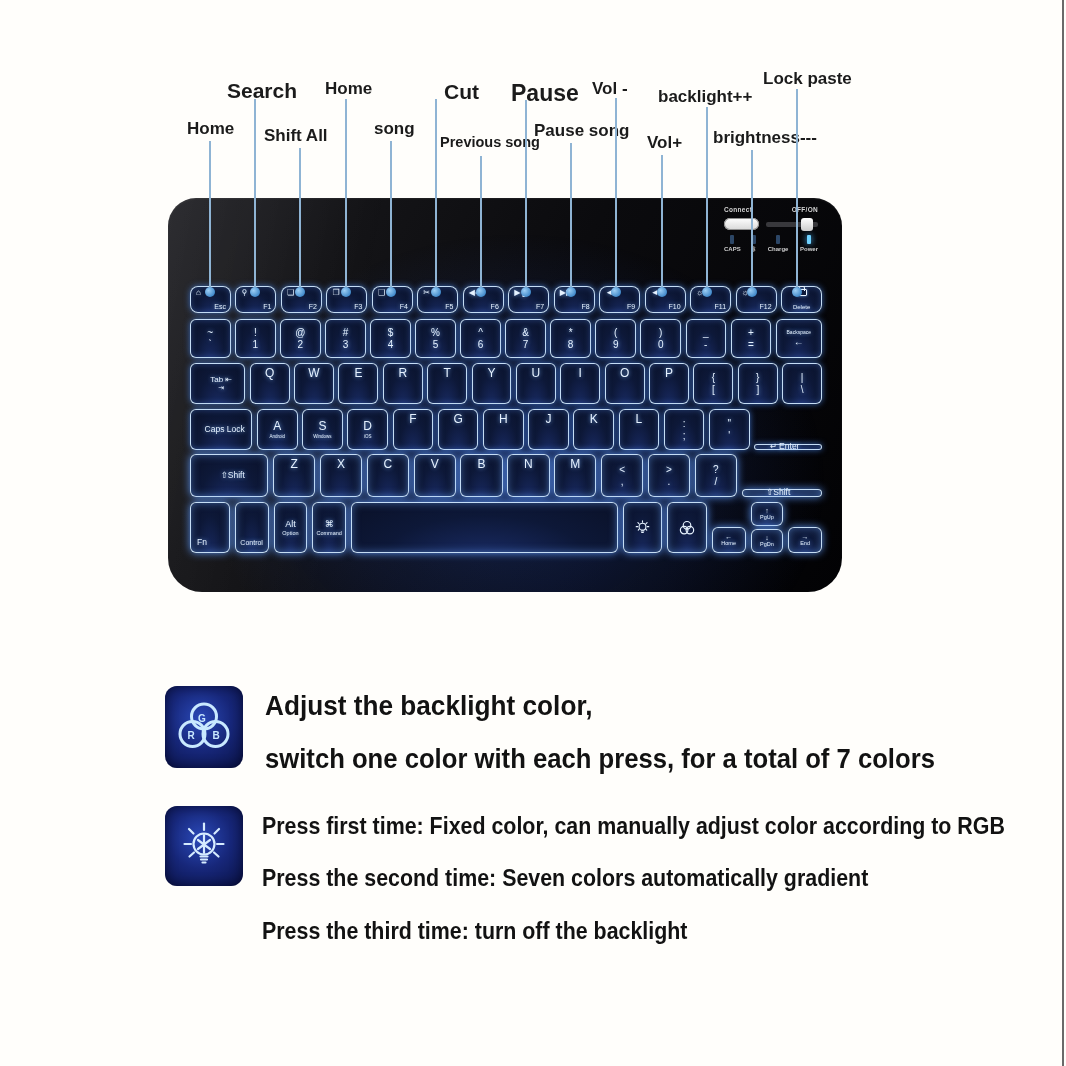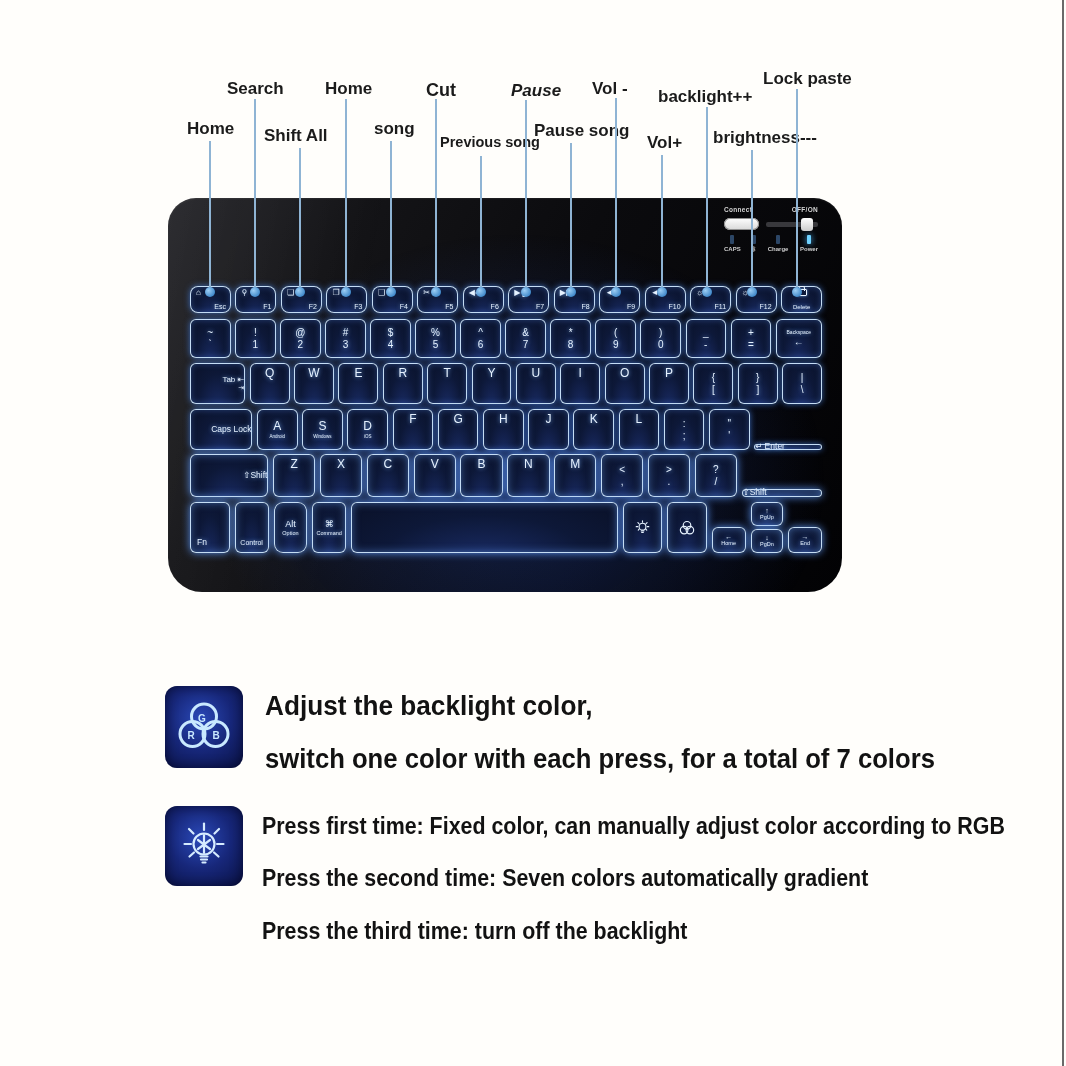--- a/index.html
+++ b/index.html
@@ -34,22 +34,22 @@
   .fk .klb{position:absolute;bottom:2px;right:4px;font-size:7px;line-height:1;}
   .delk .kicon{left:50%;transform:translateX(-50%);}
   .delk .klb{right:auto;left:50%;transform:translateX(-50%);font-size:6px;}
   .osk .kt{font-size:12px;} .osk .kb{font-size:4.5px;margin-top:1px;}
   .bs .kt{font-size:5px;} .bs .kb{font-size:10px;}
   .tabk .kt{font-size:8px;} .tabk .kb{font-size:7px;}
   .modk .kt{font-size:8.5px;}
   .modsm .kt{font-size:7px;}
   .mod2 .kt{font-size:9px;} .mod2 .kb{font-size:5.5px;margin-top:1px;}
   .nav .kt{font-size:7px;line-height:1;} .nav .kb{font-size:5.5px;}
-  .al-cl{align-items:flex-end;padding-left:7px;}
-  .al-cr{align-items:flex-start;padding-right:7px;margin-top:35px;}
+  .al-cl{align-items:center;padding-left:7px;}
+  .al-cr{align-items:center;padding-right:7px;margin-top:35px;}
   .al-bl{justify-content:flex-end;align-items:flex-start;padding:0 0 4px 6px;}
   .al-bc{justify-content:flex-end;padding-bottom:5px;}
   .kicon svg{display:block;}
   .lockshape{position:absolute;top:7px;width:8px;height:5px;border:1px solid #e8f4ff;border-radius:1px;
     box-shadow:0 0 3px rgba(130,185,255,.8);}
   .lockshape::before{content:"";position:absolute;top:-4px;left:1.5px;width:4px;height:4px;
     border:1px solid #e8f4ff;border-bottom:none;border-radius:2px 2px 0 0;}
 
   
   .controls{position:absolute;left:556px;top:8px;width:94px;}
@@ -374,21 +374,21 @@
             <span class="kt">⇧Shift</span>
           </div>
         </div>
         <div class="krow r6" style="top: 304px; height: 51px; gap: 5px;">
           <div class="key modk al-bl" style="flex: 0.78 1 0px;">
             <span class="kt">Fn</span>
           </div>
           <div class="key modsm al-bc" style="flex: 0.78 1 0px;">
             <span class="kt">Control</span>
           </div>
-          <div class="key mod2" style="flex: 0.78 1 0px; border-radius: 9px;">
+          <div class="key mod2" style="flex: 0.78 1 0px;">
             <span class="kt">Alt</span>
             <span class="kb">Option</span>
           </div>
           <div class="key mod2" style="flex: 0.78 1 0px;">
             <span class="kt">⌘</span>
             <span class="kb">Command</span>
           </div>
           <div class="key" style="flex: 6.5 1 0px;"></div>
           <div class="key" style="flex: 0.92 1 0px;">
             <span class="kicon">
@@ -437,39 +437,39 @@
             </div>
           </div>
         </div>
       </div>
   </div>
 
   <div class="callout-layer">
       <div class="co-label" style="left: 187px; top: 120px; font-size: 17px;">Home</div>
       <div class="co-line" style="left: 209px; top: 141px; height: 150px;"></div>
       <div class="co-dot" style="left: 205px; top: 287px;"></div>
-      <div class="co-label" style="left: 227px; top: 80px; font-size: 17px;">Search</div>
+      <div class="co-label" style="left: 227px; top: 80px; font-size: 21px;">Search</div>
       <div class="co-line" style="left: 254px; top: 99px; height: 192px;"></div>
       <div class="co-dot" style="left: 250px; top: 287px;"></div>
       <div class="co-label" style="left: 264px; top: 127px; font-size: 17px;">Shift All</div>
       <div class="co-line" style="left: 299px; top: 148px; height: 143px;"></div>
       <div class="co-dot" style="left: 295px; top: 287px;"></div>
       <div class="co-label" style="left: 325px; top: 80px; font-size: 17px;">Home</div>
       <div class="co-line" style="left: 345px; top: 99px; height: 192px;"></div>
       <div class="co-dot" style="left: 341px; top: 287px;"></div>
       <div class="co-label" style="left: 374px; top: 120px; font-size: 17px;">song</div>
       <div class="co-line" style="left: 390px; top: 141px; height: 150px;"></div>
       <div class="co-dot" style="left: 386px; top: 287px;"></div>
-      <div class="co-label" style="left: 426px; top: 81px; font-size: 18px;">Cut</div>
+      <div class="co-label" style="left: 444px; top: 81px; font-size: 21px;">Cut</div>
       <div class="co-line" style="left: 435px; top: 99px; height: 192px;"></div>
       <div class="co-dot" style="left: 431px; top: 287px;"></div>
       <div class="co-label" style="left: 440px; top: 135px; font-size: 14.5px;">Previous song</div>
       <div class="co-line" style="left: 480px; top: 156px; height: 135px;"></div>
       <div class="co-dot" style="left: 476px; top: 287px;"></div>
-      <div class="co-label" style="left: 511px; top: 82px; font-size: 17px; font-style: italic;">Pause</div>
+      <div class="co-label" style="left: 511px; top: 82px; font-size: 23px;">Pause</div>
       <div class="co-line" style="left: 525px; top: 100px; height: 191px;"></div>
       <div class="co-dot" style="left: 521px; top: 287px;"></div>
       <div class="co-label" style="left: 534px; top: 122px; font-size: 17px;">Pause song</div>
       <div class="co-line" style="left: 570px; top: 143px; height: 148px;"></div>
       <div class="co-dot" style="left: 566px; top: 287px;"></div>
       <div class="co-label" style="left: 592px; top: 80px; font-size: 17px;">Vol -</div>
       <div class="co-line" style="left: 615px; top: 98px; height: 193px;"></div>
       <div class="co-dot" style="left: 611px; top: 287px;"></div>
       <div class="co-label" style="left: 647px; top: 134px; font-size: 17px;">Vol+</div>
       <div class="co-line" style="left: 661px; top: 155px; height: 136px;"></div>

